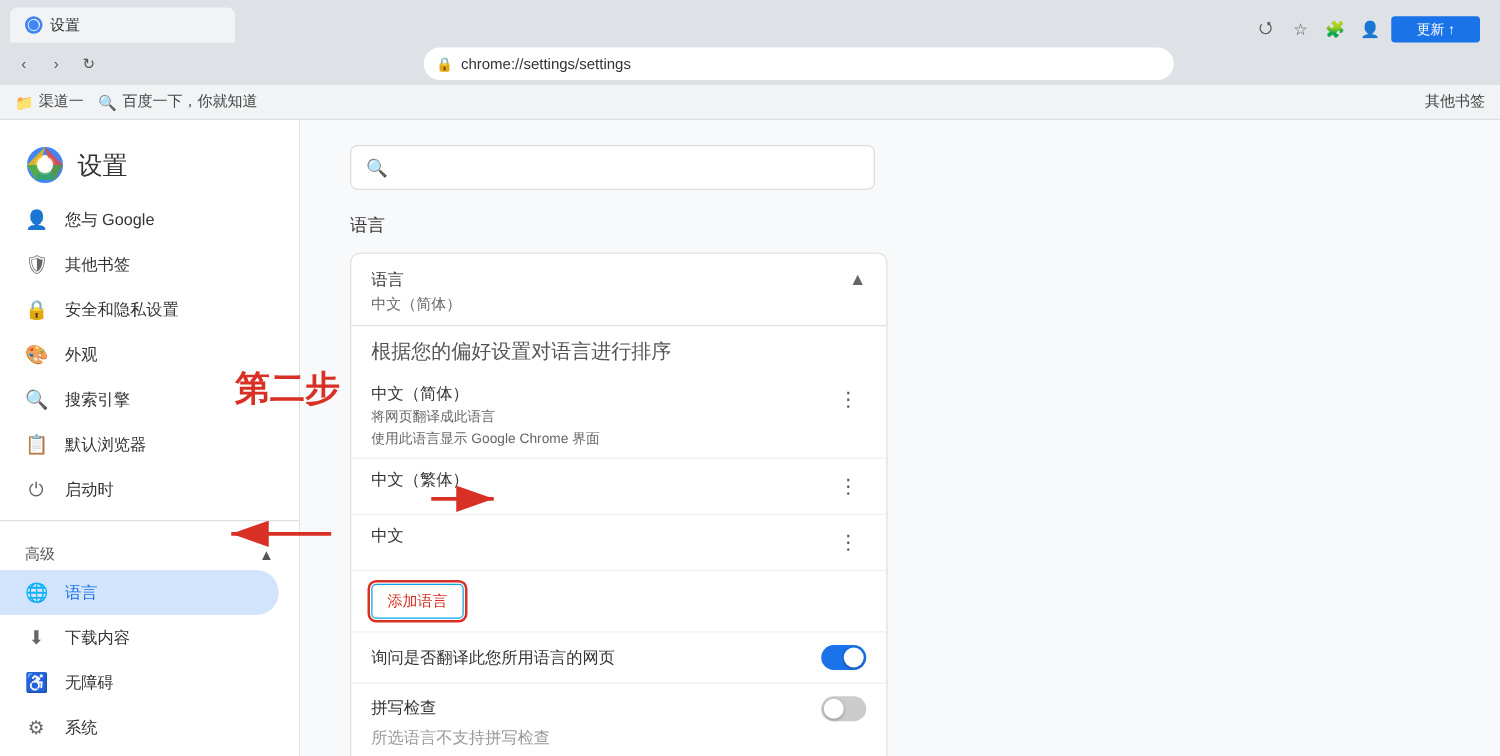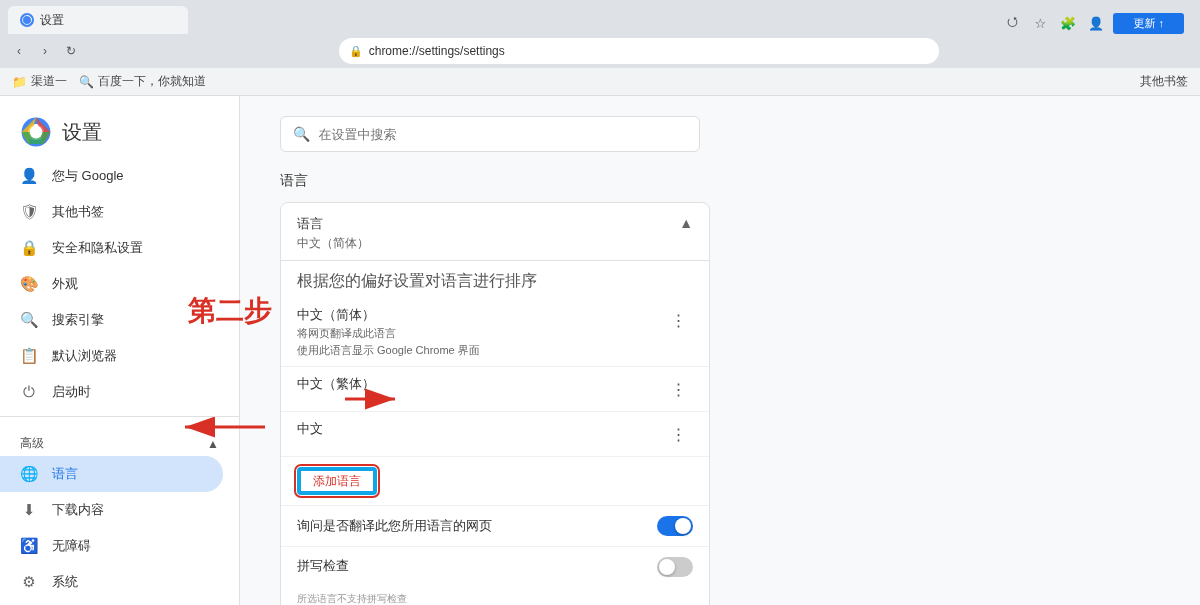--- a/index.html
+++ b/index.html
@@ -264,21 +264,21 @@
       font-size: 16px;
       letter-spacing: 1px;
       flex-shrink: 0;
     }
 
     .add-lang-btn {
       display: inline-flex;
       align-items: center;
       height: 28px;
       padding: 0 12px;
-      border: 4px solid #0ea5e9;
+      border: 1px solid #0ea5e9;
       border-radius: 4px;
       background: transparent;
       color: #d93025;
       font-size: 12px;
       cursor: pointer;
       font-family: inherit;
       outline: 2px solid #d93025;
       outline-offset: 1px;
     }
 
@@ -326,23 +326,23 @@
     }
 
     .spell-check-row {
       padding: 10px 16px 14px;
     }
     .spell-check-title {
       font-size: 13px;
       color: #333;
     }
     .spell-check-desc {
-      font-size: 10px;
+      font-size: 13px;
       color: #999;
-      margin-top: 17px;
+      margin-top: 6px;
     }
 
     
     .overlay {
       position: absolute;
       top: 96px;
       left: 0;
       width: 1200px;
       height: 509px;
       pointer-events: none;
@@ -505,21 +505,20 @@
     <div class="sidebar-item">
       
       
     </div>
 
   </div>
 
   <div class="main-content">
     <div class="search-box">
       <span style="color:#666; font-size:14px;">🔍</span>
-      <input type="text" style="border: none; outline: none; flex: 1 1 0%; font-size: 13px; background: transparent; color: rgb(51, 51, 51);" placeholder="在设置中搜索">
     </div>
 
     <div class="section-title">语言</div>
 
     <div class="settings-card">
 
       <div class="card-header">
         <div class="card-header-text">
           <div class="card-header-title">语言</div>
           <div class="card-header-subtitle">中文（简体）</div>

